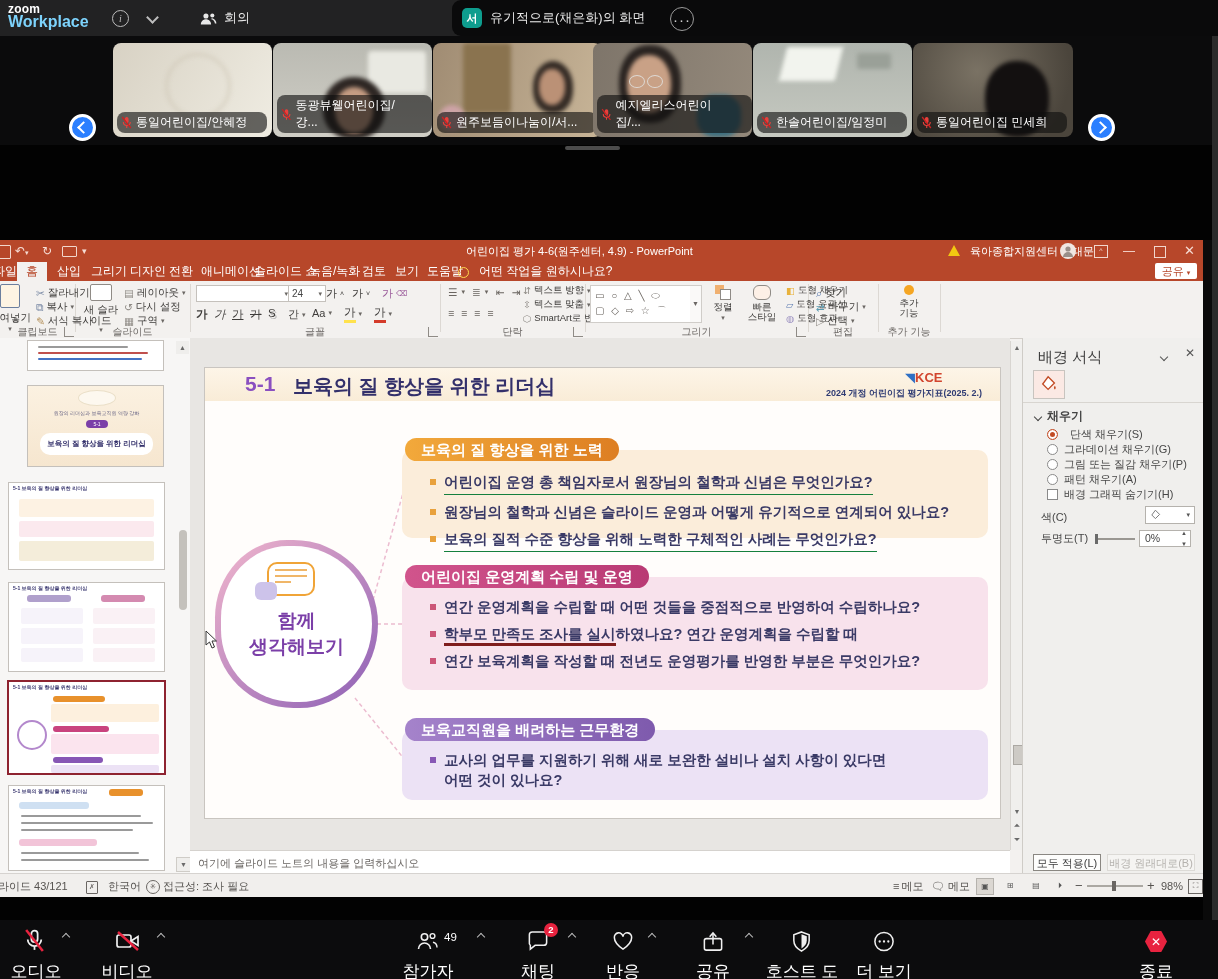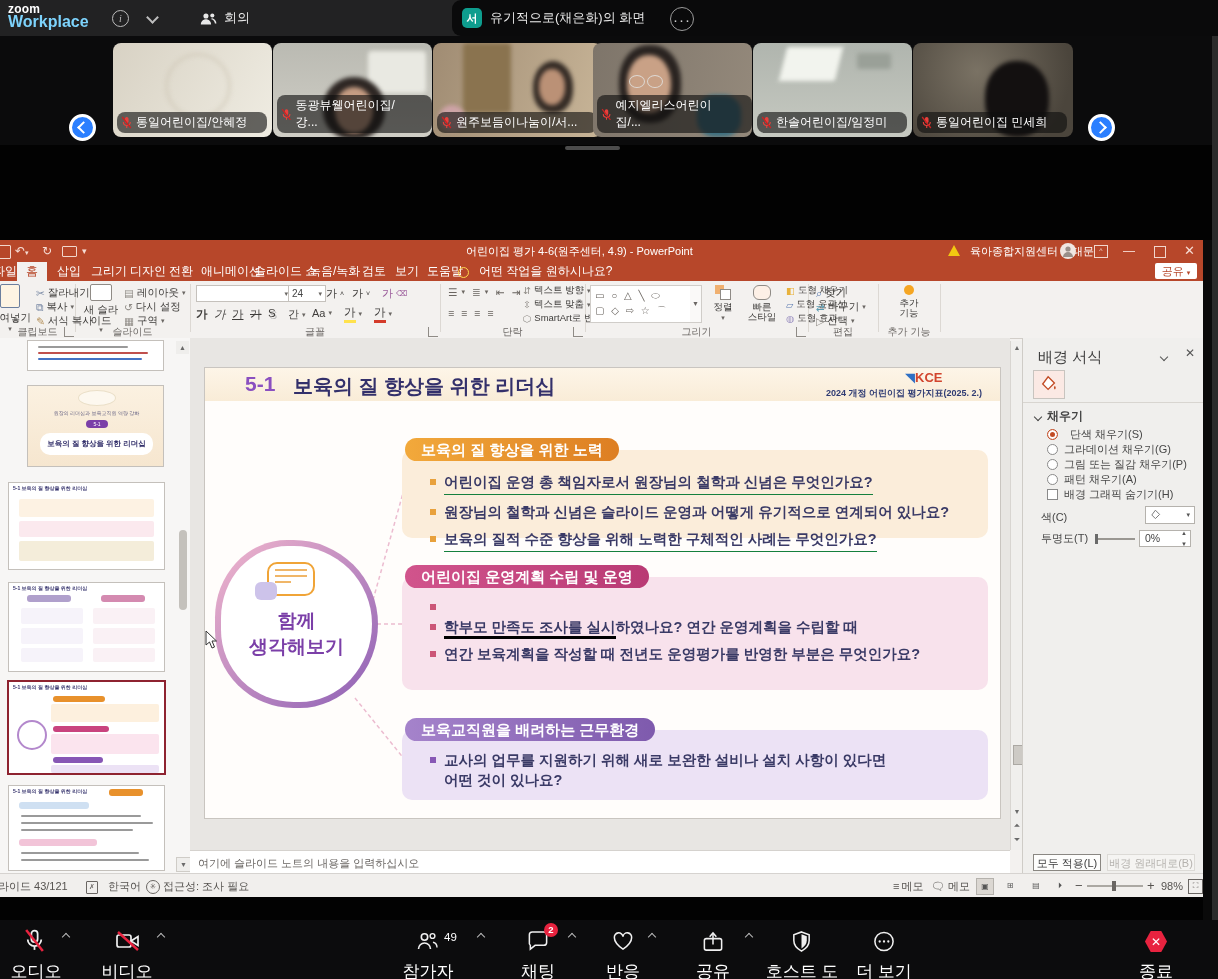--- a/index.html
+++ b/index.html
@@ -60,21 +60,21 @@
   #editor{left:190px;top:98px;width:820px;height:514px;background:#e8e6e3;}
   #slide{position:absolute;left:15px;top:30px;width:795px;height:450px;background:#fffdfb;box-shadow:0 0 0 1px #c9c5c0;}
   
   #shead{position:absolute;left:0;top:0;width:795px;height:33px;background:linear-gradient(#fdf5e8,#f9ecd7);}
   .pill{position:absolute;height:23px;border-radius:12px;color:#fff;font-weight:bold;font-size:15px;line-height:23px;padding:0 16px;z-index:3;}
   .sbox{position:absolute;border-radius:10px;z-index:2;}
   .brow{display:flex;gap:8px;margin:0 0 7px 0;align-items:flex-start;}
   .sq{width:6px;height:6px;margin-top:7px;flex:0 0 6px;}
   .btxt{font-size:14.5px;font-weight:bold;color:#3a3a66;line-height:20px;}
   .u-full{border-bottom:1px solid #15803d;padding-bottom:2px;}
-  .u-part{border-bottom:3px solid #000000;padding-bottom:1px;}
+  .u-part{border-bottom:3px solid #7f1d1d;padding-bottom:1px;}
   #bubble{position:absolute;left:10px;top:172px;width:163px;height:168px;border-radius:46% 54% 50% 50%/48% 52% 52% 48%;background:linear-gradient(135deg,#f2b7cd,#8c5fb5);z-index:2;}
   #bubble .inner{position:absolute;left:6px;top:6px;right:6px;bottom:6px;border-radius:inherit;background:#fff;}
   .bub-t{position:absolute;width:100%;text-align:center;color:#7b3fa8;font-weight:bold;font-size:19px;}
   
   #vscroll{left:1010px;top:101px;width:12px;height:509px;background:#f0efed;border-left:1px solid #d8d5d1;}
   .scrbtn{position:absolute;left:0;width:12px;height:13px;background:#f0efed;color:#6a6a6a;display:flex;align-items:center;justify-content:center;}
   #panel{left:1022px;top:98px;width:181px;height:535px;background:#f0efed;border-left:1px solid #cfccc7;box-sizing:border-box;}
   .p-title{font-size:15px;color:#3b3b3b;}
   .radio{width:9px;height:9px;border:1px solid #8a8a8a;border-radius:50%;background:#fff;}
   .radio.on{border:1px solid #c24b24;background:#fff;box-shadow:inset 0 0 0 2px #fff, inset 0 0 0 6px #c24b24;}
@@ -523,20 +523,21 @@
           <div class="brow">
               <span class="sq" style="background:#e8a13c;"></span>
               <span class="btxt u-full">보육의 질적 수준 향상을 위해 노력한 구체적인 사례는 무엇인가요?</span>
             </div>
         </div>
 
         <div class="pill" style="left:200px;top:197px;background:linear-gradient(90deg,#d1548c,#b93a74);">어린이집 운영계획 수립 및 운영</div>
         <div class="sbox" style="left:197px;top:209px;width:586px;height:113px;background:#f8e2ec;padding:20px 0 0 28px;box-sizing:border-box;">
           <div class="brow">
               <span class="sq" style="background:#cc5577;"></span>
+              <span class="btxt">연간 운영계획을 수립할 때 어떤 것들을 중점적으로 반영하여 수립하나요?</span>
             </div>
           <div class="brow">
               <span class="sq" style="background:#cc5577;"></span>
               <span class="btxt"><span class="u-part">학부모 만족도 조사를 실시</span><span>하였나요? 연간 운영계획을 수립할 때</span><br></span>
             </div>
           <div class="brow">
               <span class="sq" style="background:#cc5577;"></span>
               <span class="btxt">연간 보육계획을 작성할 때 전년도 운영평가를 반영한 부분은 무엇인가요?</span>
             </div>
         </div>

